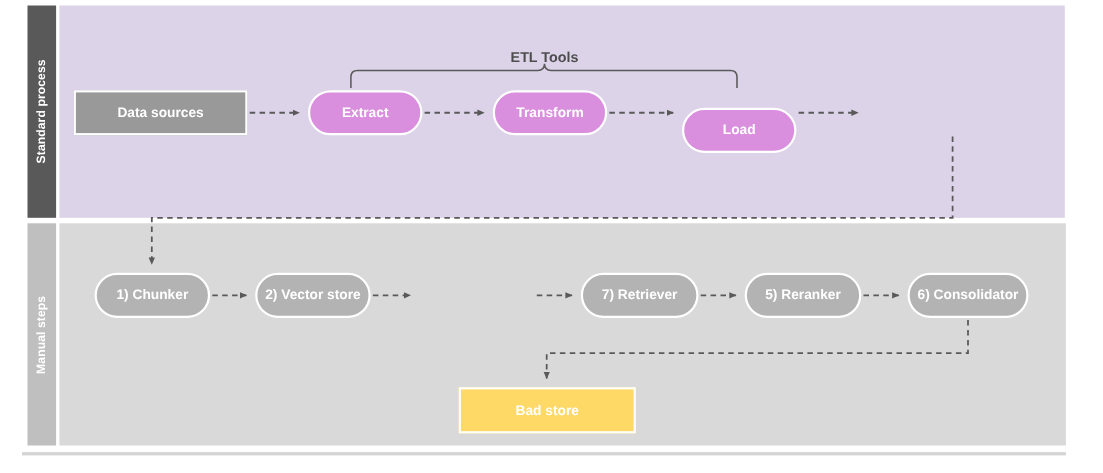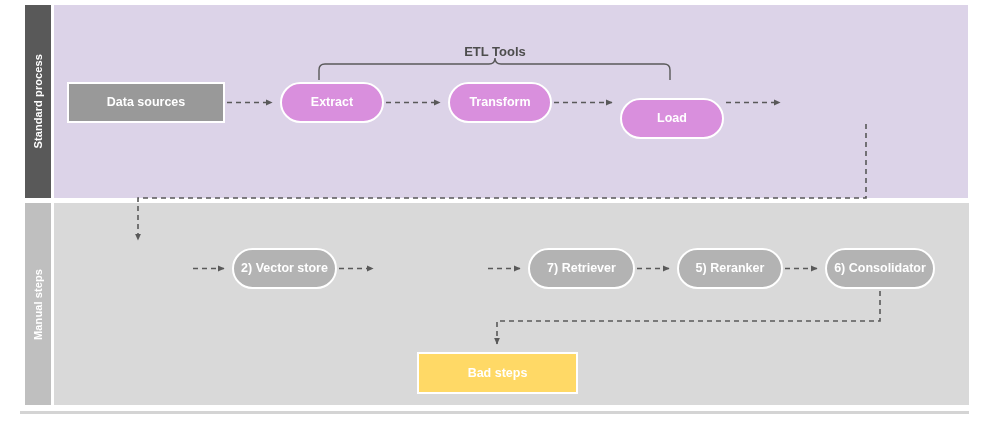--- a/index.html
+++ b/index.html
@@ -172,30 +172,33 @@
   <div class="node pill purple" id="node-extract">
     <span>Extract</span>
   </div>
   <div class="node pill purple" id="node-transform">
     <span>Transform</span>
   </div>
   <div class="node pill purple" id="node-load">
     <span>Load</span>
   </div>
 
+  <div class="node pill softgray" id="node-chunker">
+    <span>1) Chunker</span>
+  </div>
   <div class="node pill softgray" id="node-vector-store">
     <span>2) Vector store</span>
   </div>
   <div class="node pill softgray" id="node-retriever">
     <span>7) Retriever</span>
   </div>
   <div class="node pill softgray" id="node-reranker">
     <span>5) Reranker</span>
   </div>
   <div class="node pill softgray" id="node-consolidator">
     <span>6) Consolidator</span>
   </div>
 
   <div class="node rect yellow" id="node-bad-output">
-    <span>Bad steps</span>
+    <span>Bad store</span>
   </div>
 
 </div>
 
 </body></html>

